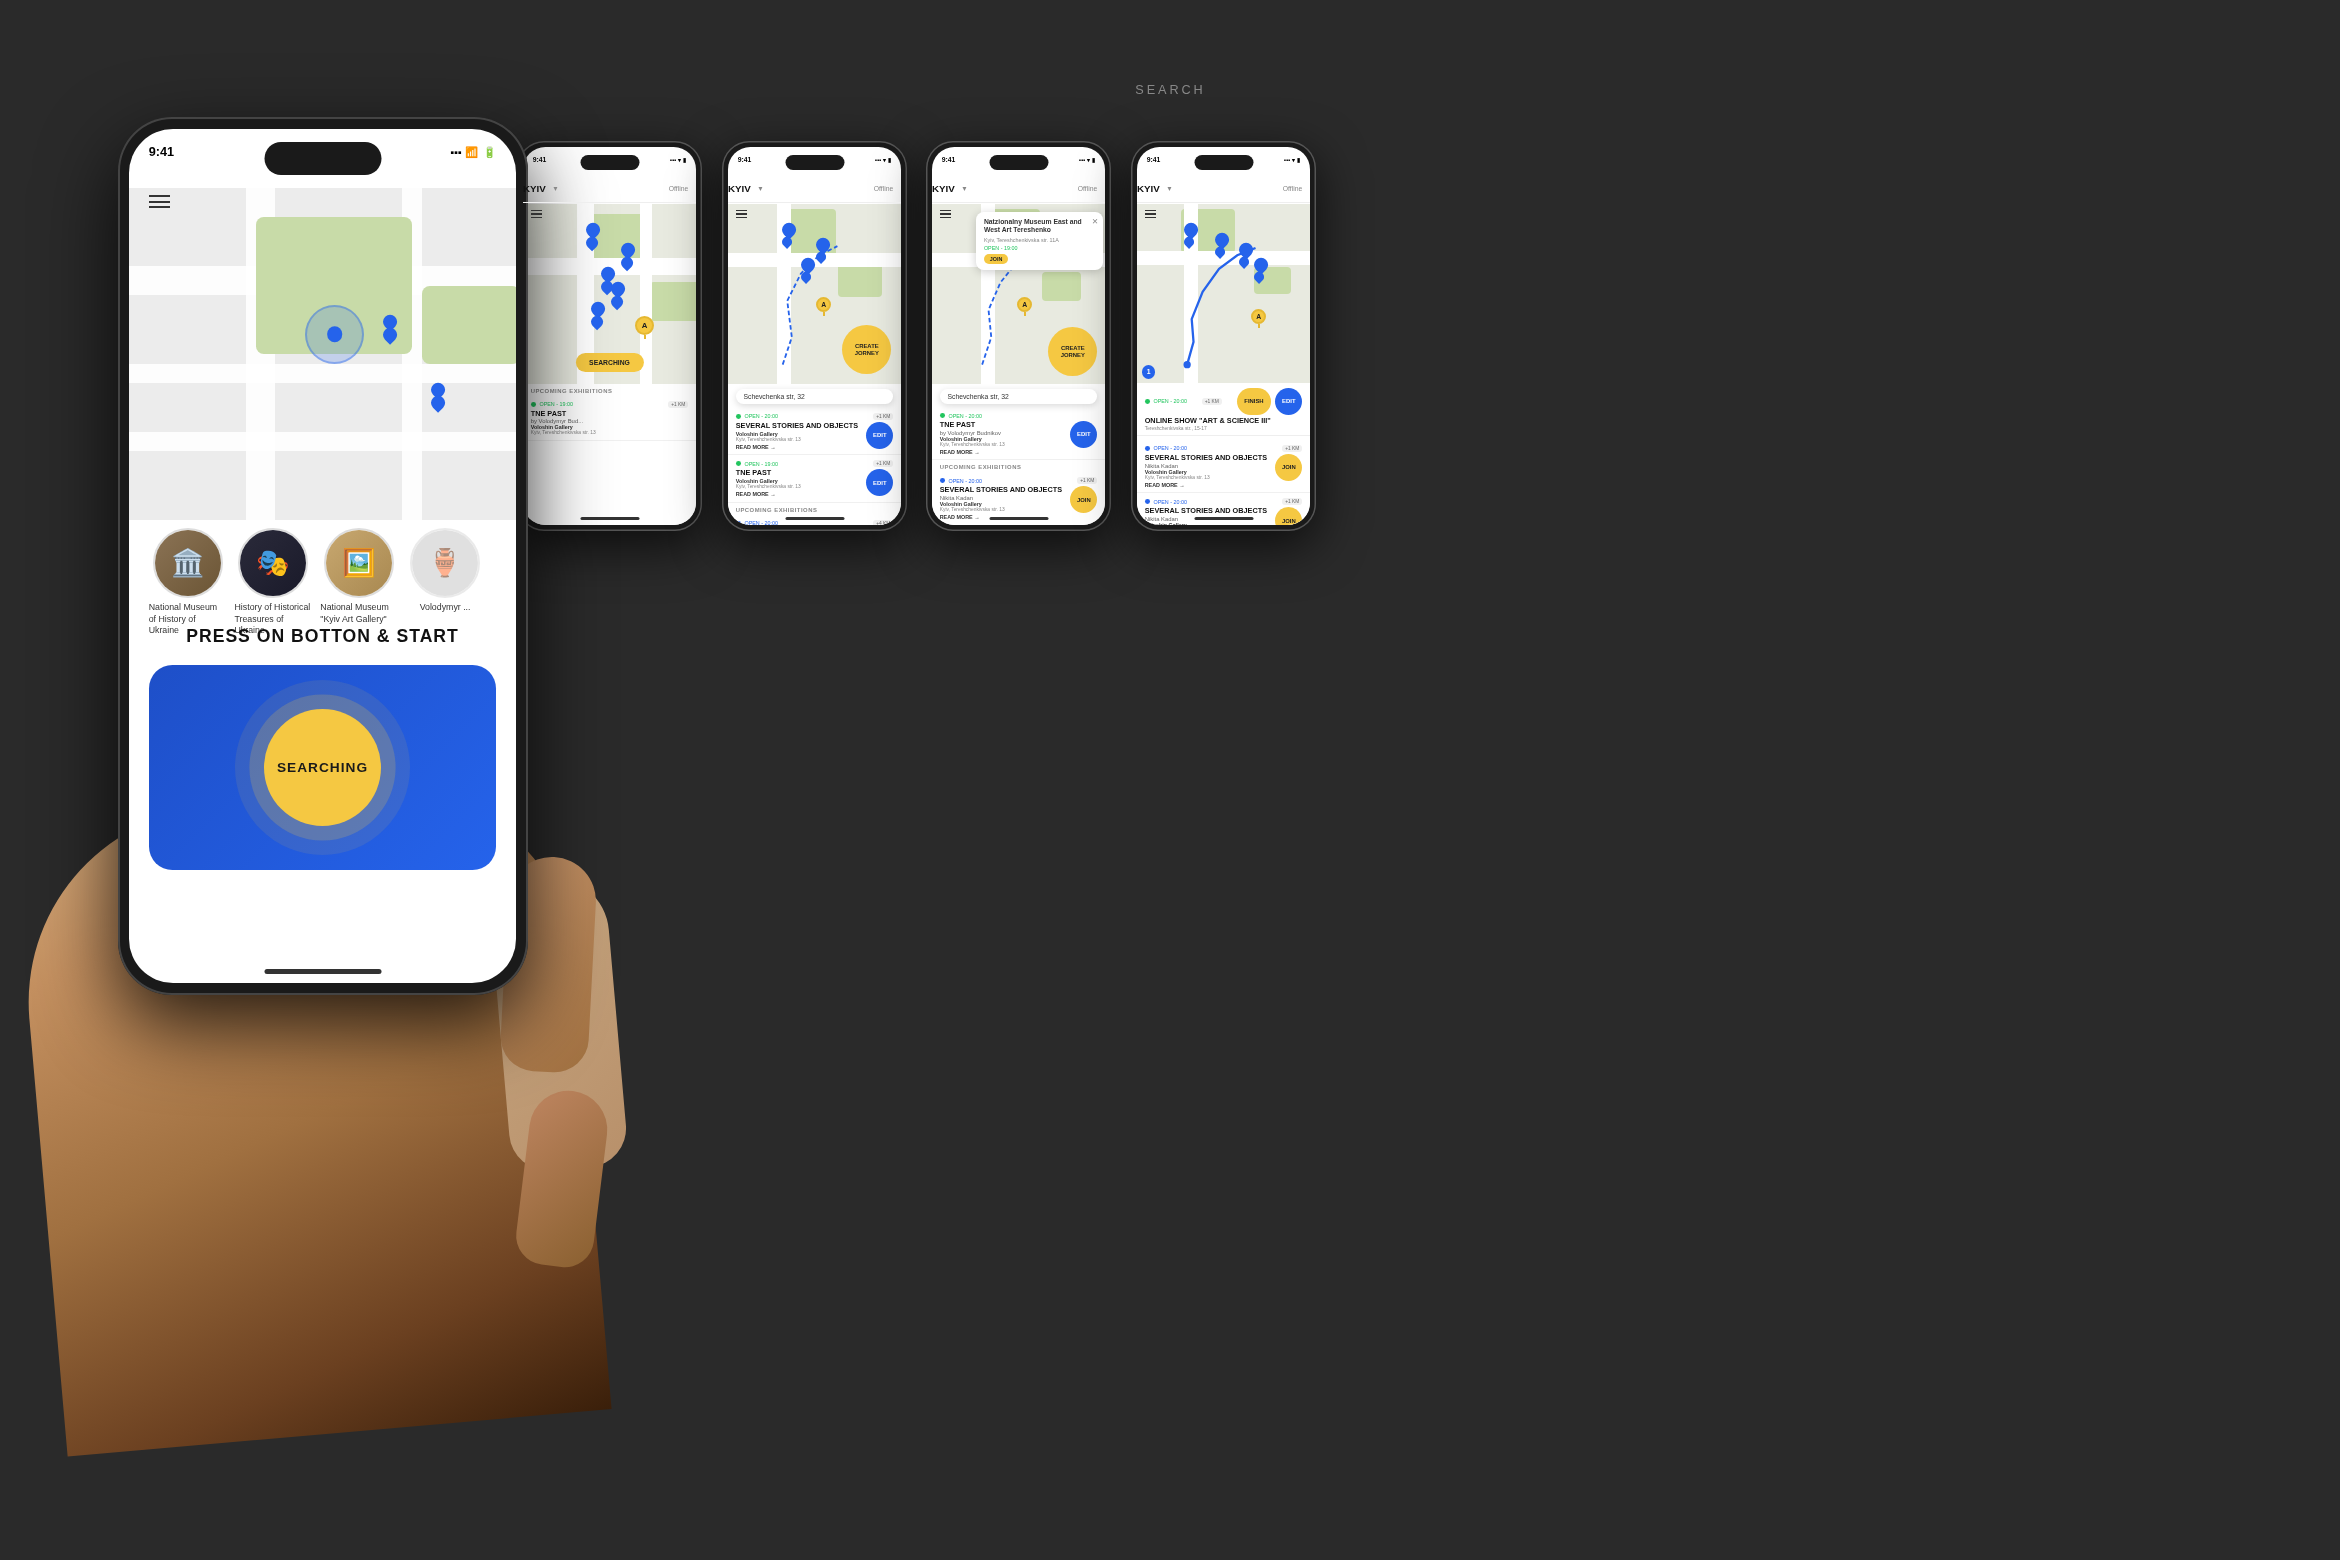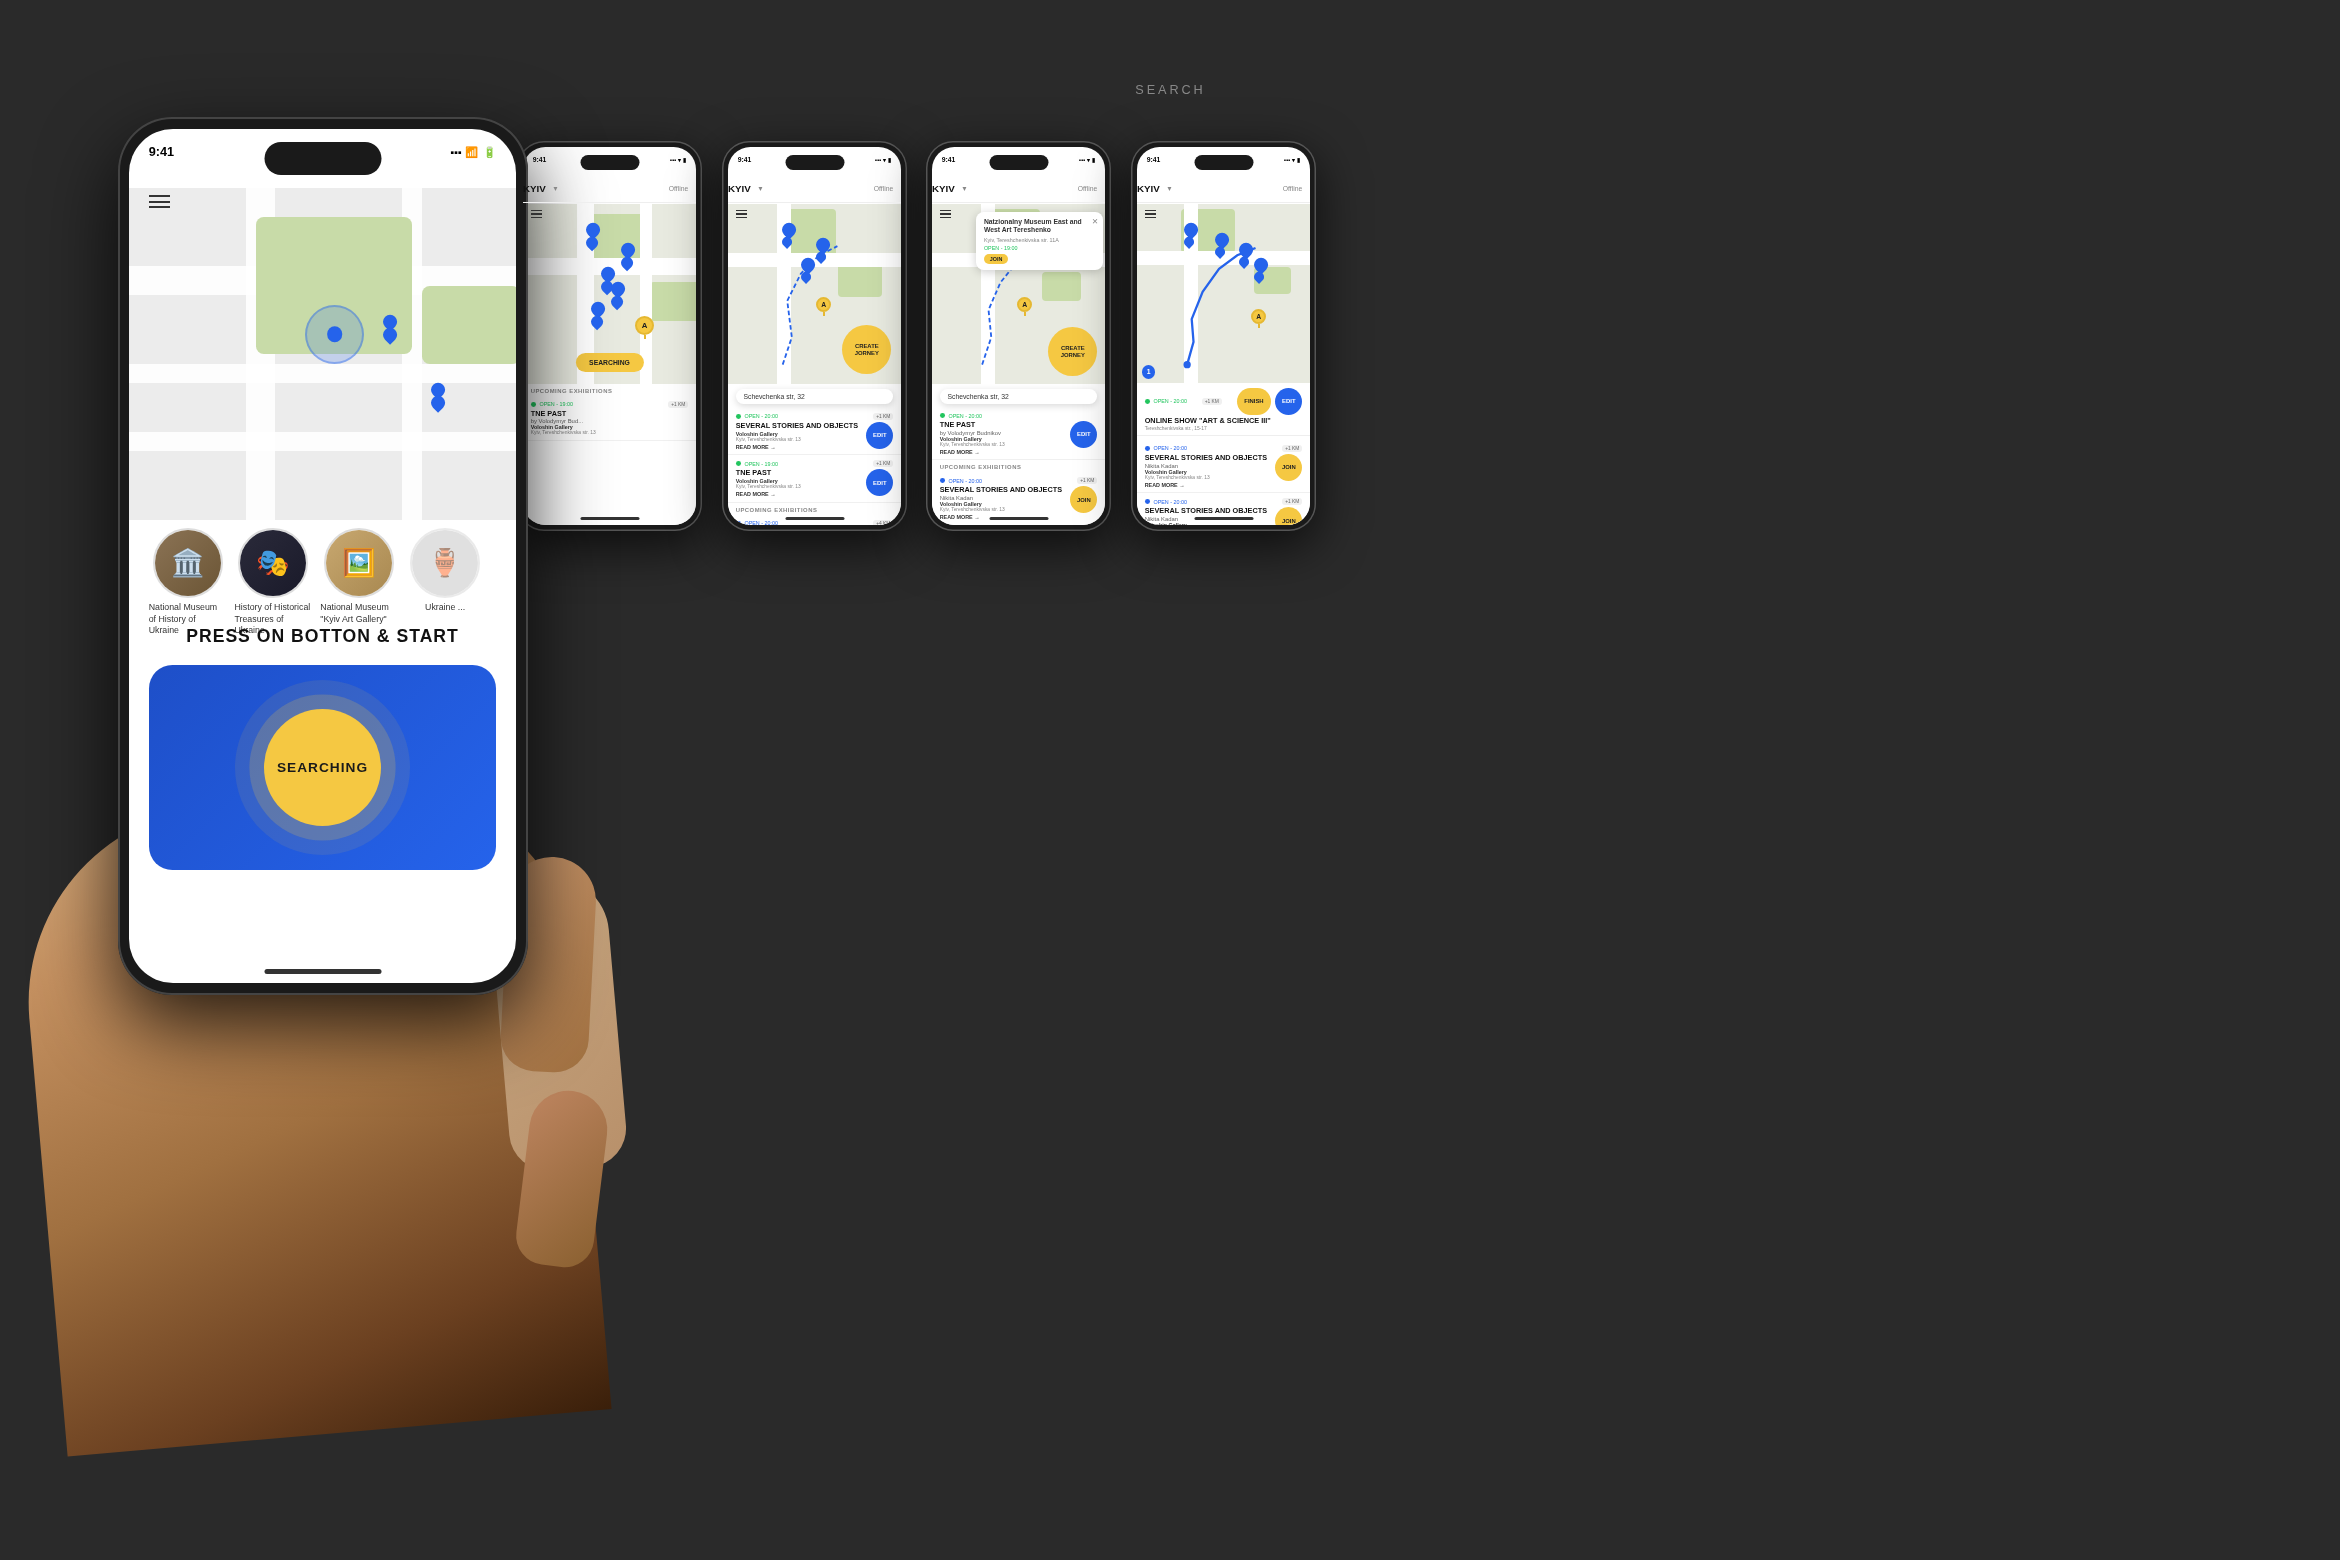--- a/index.html
+++ b/index.html
@@ -720,21 +720,21 @@
         <div class="museum-item">
           <div class="museum-thumb">
               <div class="museum-thumb-inner" style="background:linear-gradient(135deg,#c8a870,#a88850);">🖼️</div>
             </div>
           <div class="museum-label">National Museum "Kyiv Art Gallery"</div>
         </div>
         <div class="museum-item">
           <div class="museum-thumb" style="opacity:0.6;">
               <div class="museum-thumb-inner" style="background:#ccc;">🏺</div>
             </div>
-          <div class="museum-label">Ukraine ...</div>
+          <div class="museum-label">Volodymyr ...</div>
         </div>
       </div>
 
       <div class="press-text">PRESS ON BOTTON &amp; START</div>
 
       <div class="discover-area">
         <div class="discover-btn">SEARCHING</div>
       </div>
 
       <div class="home-indicator"></div>

